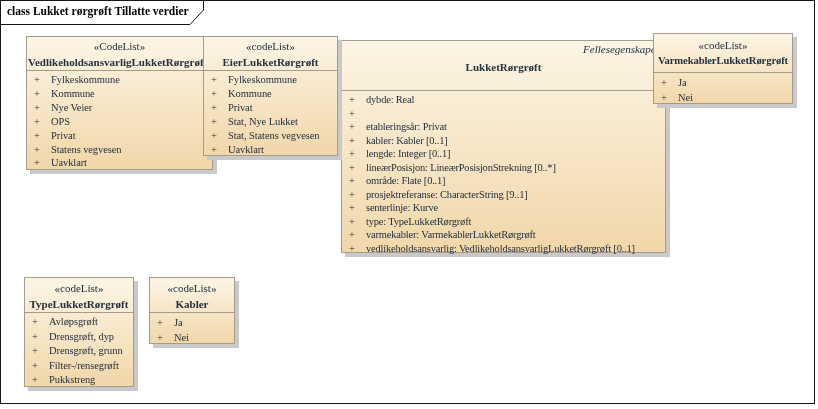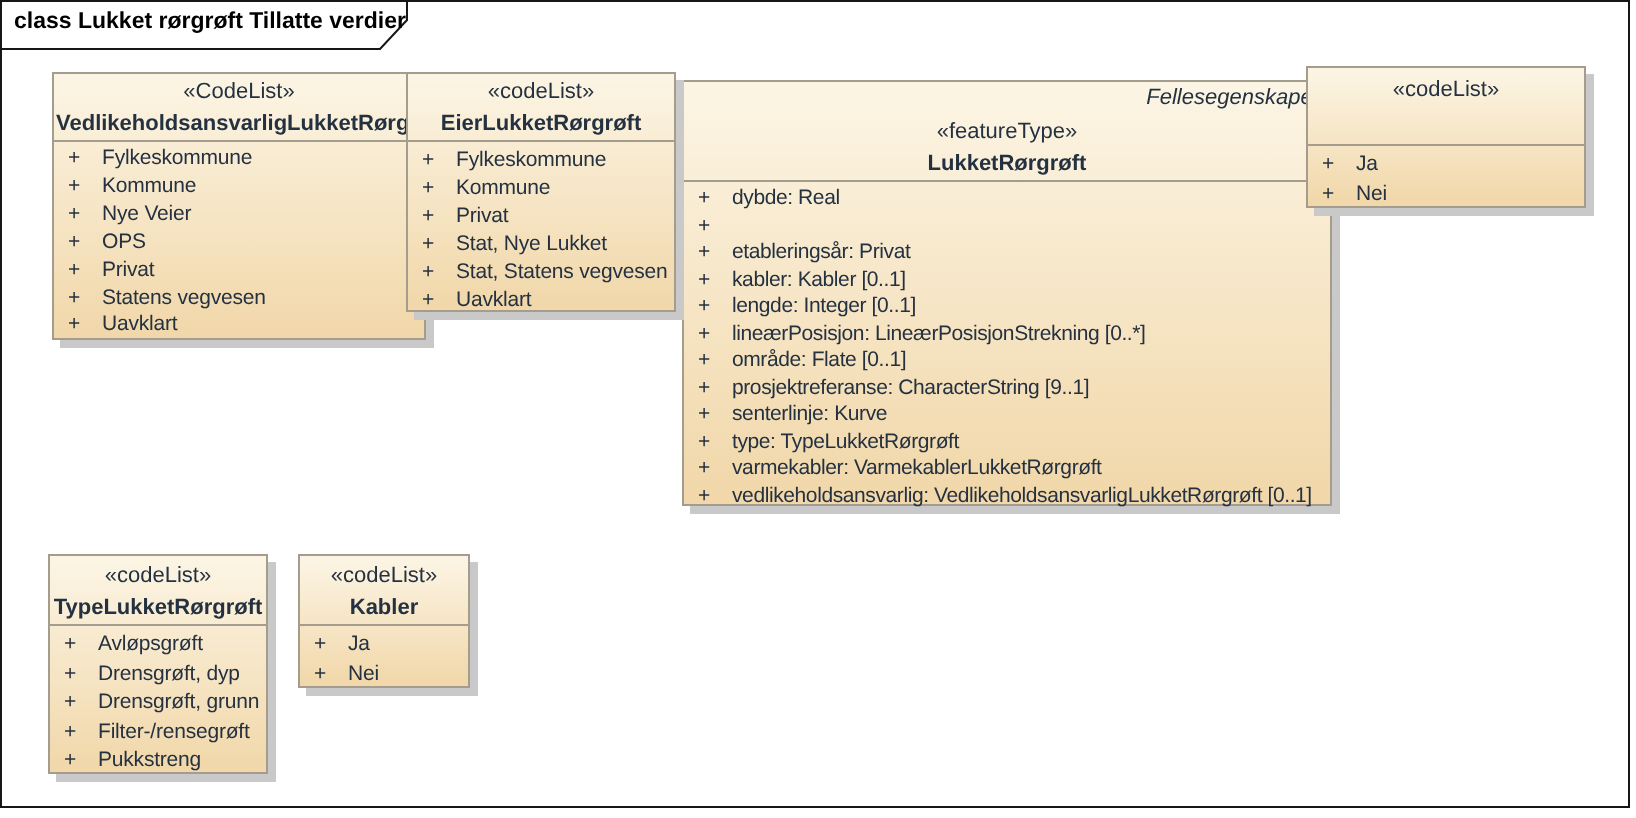--- a/index.html
+++ b/index.html
@@ -1,19 +1,19 @@
 <!DOCTYPE html>
 <html style="--background: #ffffff; --frame-border: #161616; --box-fill-top: #fcf5e5; --box-fill-bottom: #f1d7a9; --box-border: #a49c8c; --box-shadow: #c9c9c9; --text: #243140;"><head>
 <meta charset="utf-8">
 <style>
   html,body{margin:0;padding:0;background:#fff;}
   .canvas{
     position:relative;width:818px;height:409px;overflow:hidden;
     background:var(--background,#fff);
-    font-family:Liberation Sans, sans-serif;
+    font-family:Liberation Serif, serif;
     color:var(--text,#243140);
   }
   .frame{
     position:absolute;left:0;top:0;width:813px;height:402px;
     border:1px solid var(--frame-border,#161616);
     background:transparent;
   }
   .diagram-tab{position:absolute;left:0;top:0;width:208px;height:26px;}
   .tab-shape{position:absolute;left:0;top:0;}
   .tab-text{
@@ -148,21 +148,20 @@
         <div class="attr-row">
           <span class="vis">+</span>
           <span class="attr-label">Uavklart</span>
         </div>
       </div>
   </div>
 
   <div class="uml-box box3">
     <div class="box-header">
       <div class="pkg-label">Fellesegenskaper</div>
-      <div class="stereotype">«featureType»</div>
       <div class="class-name">LukketRørgrøft</div>
     </div>
     <div class="box-attrs">
         <div class="attr-row">
           <span class="vis">+</span>
           <span class="attr-label">dybde: Real</span>
         </div>
         <div class="attr-row">
           <span class="vis">+</span>
         </div>
@@ -205,20 +204,21 @@
         <div class="attr-row">
           <span class="vis">+</span>
           <span class="attr-label">vedlikeholdsansvarlig: VedlikeholdsansvarligLukketRørgrøft [0..1]</span>
         </div>
       </div>
   </div>
 
   <div class="uml-box box4">
     <div class="box-header">
       <div class="stereotype">«codeList»</div>
+      <div class="class-name">VarmekablerLukketRørgrøft</div>
     </div>
     <div class="box-attrs">
         <div class="attr-row">
           <span class="vis">+</span>
           <span class="attr-label">Ja</span>
         </div>
         <div class="attr-row">
           <span class="vis">+</span>
           <span class="attr-label">Nei</span>
         </div>

